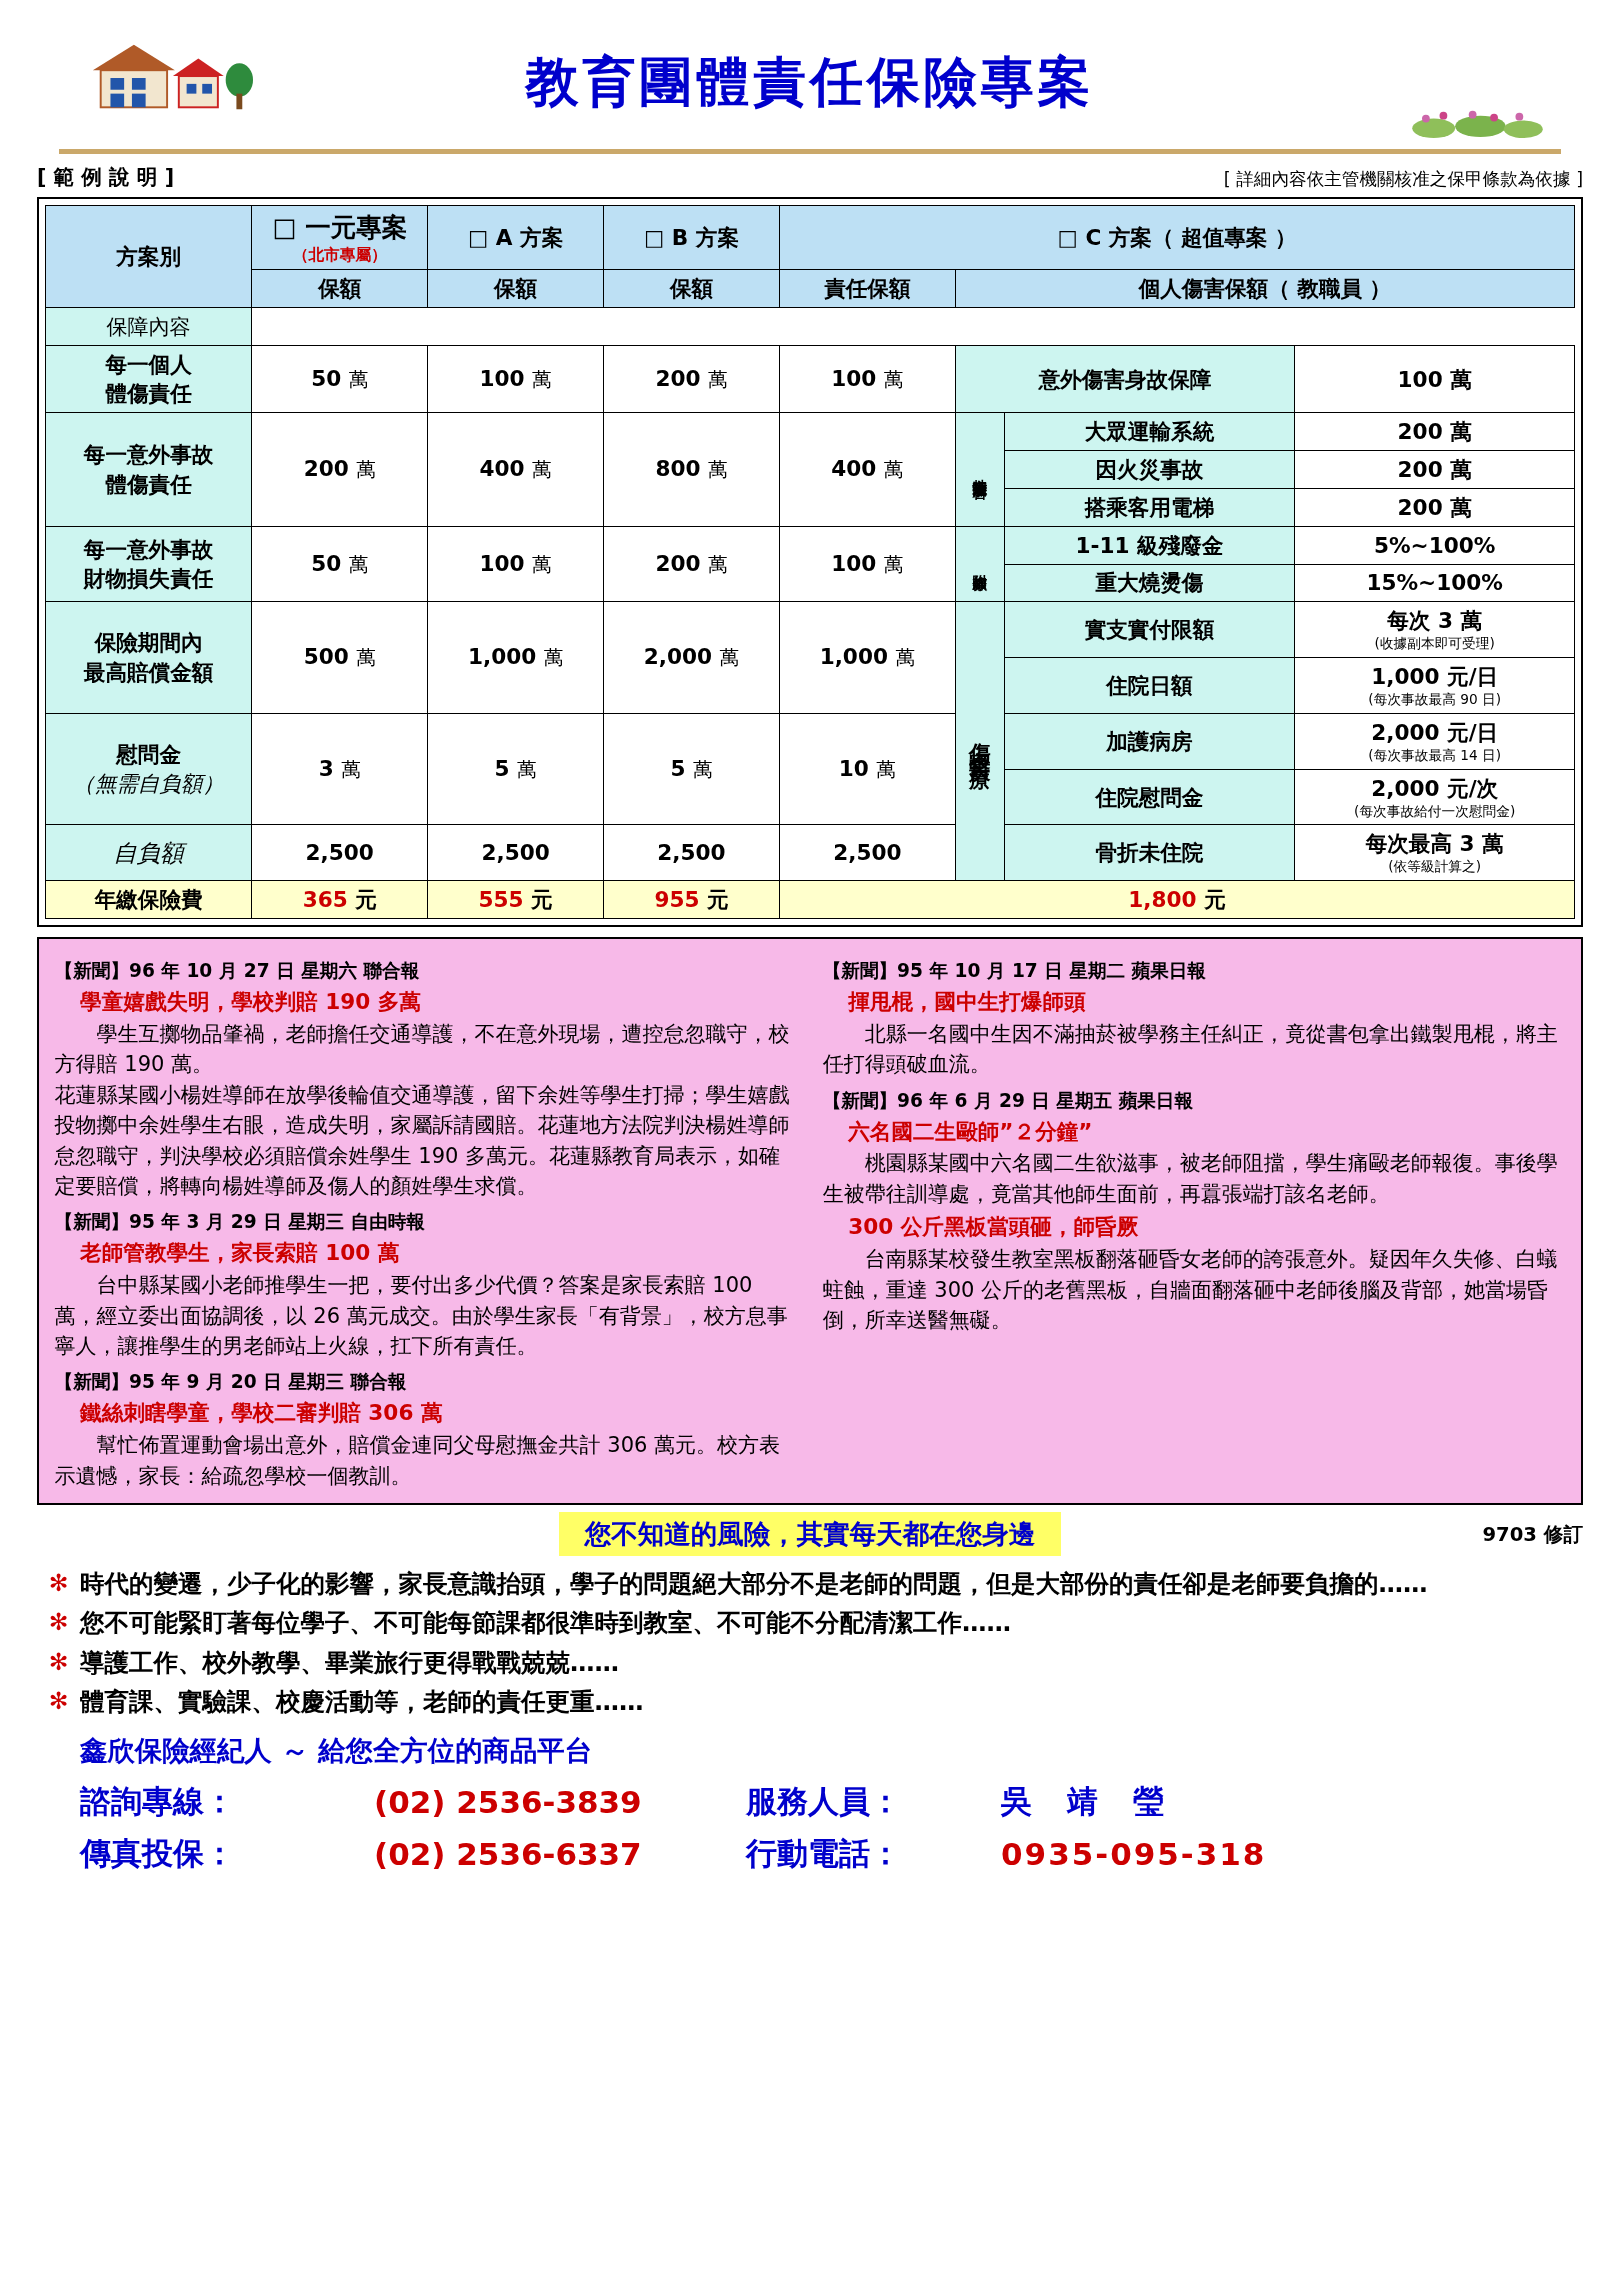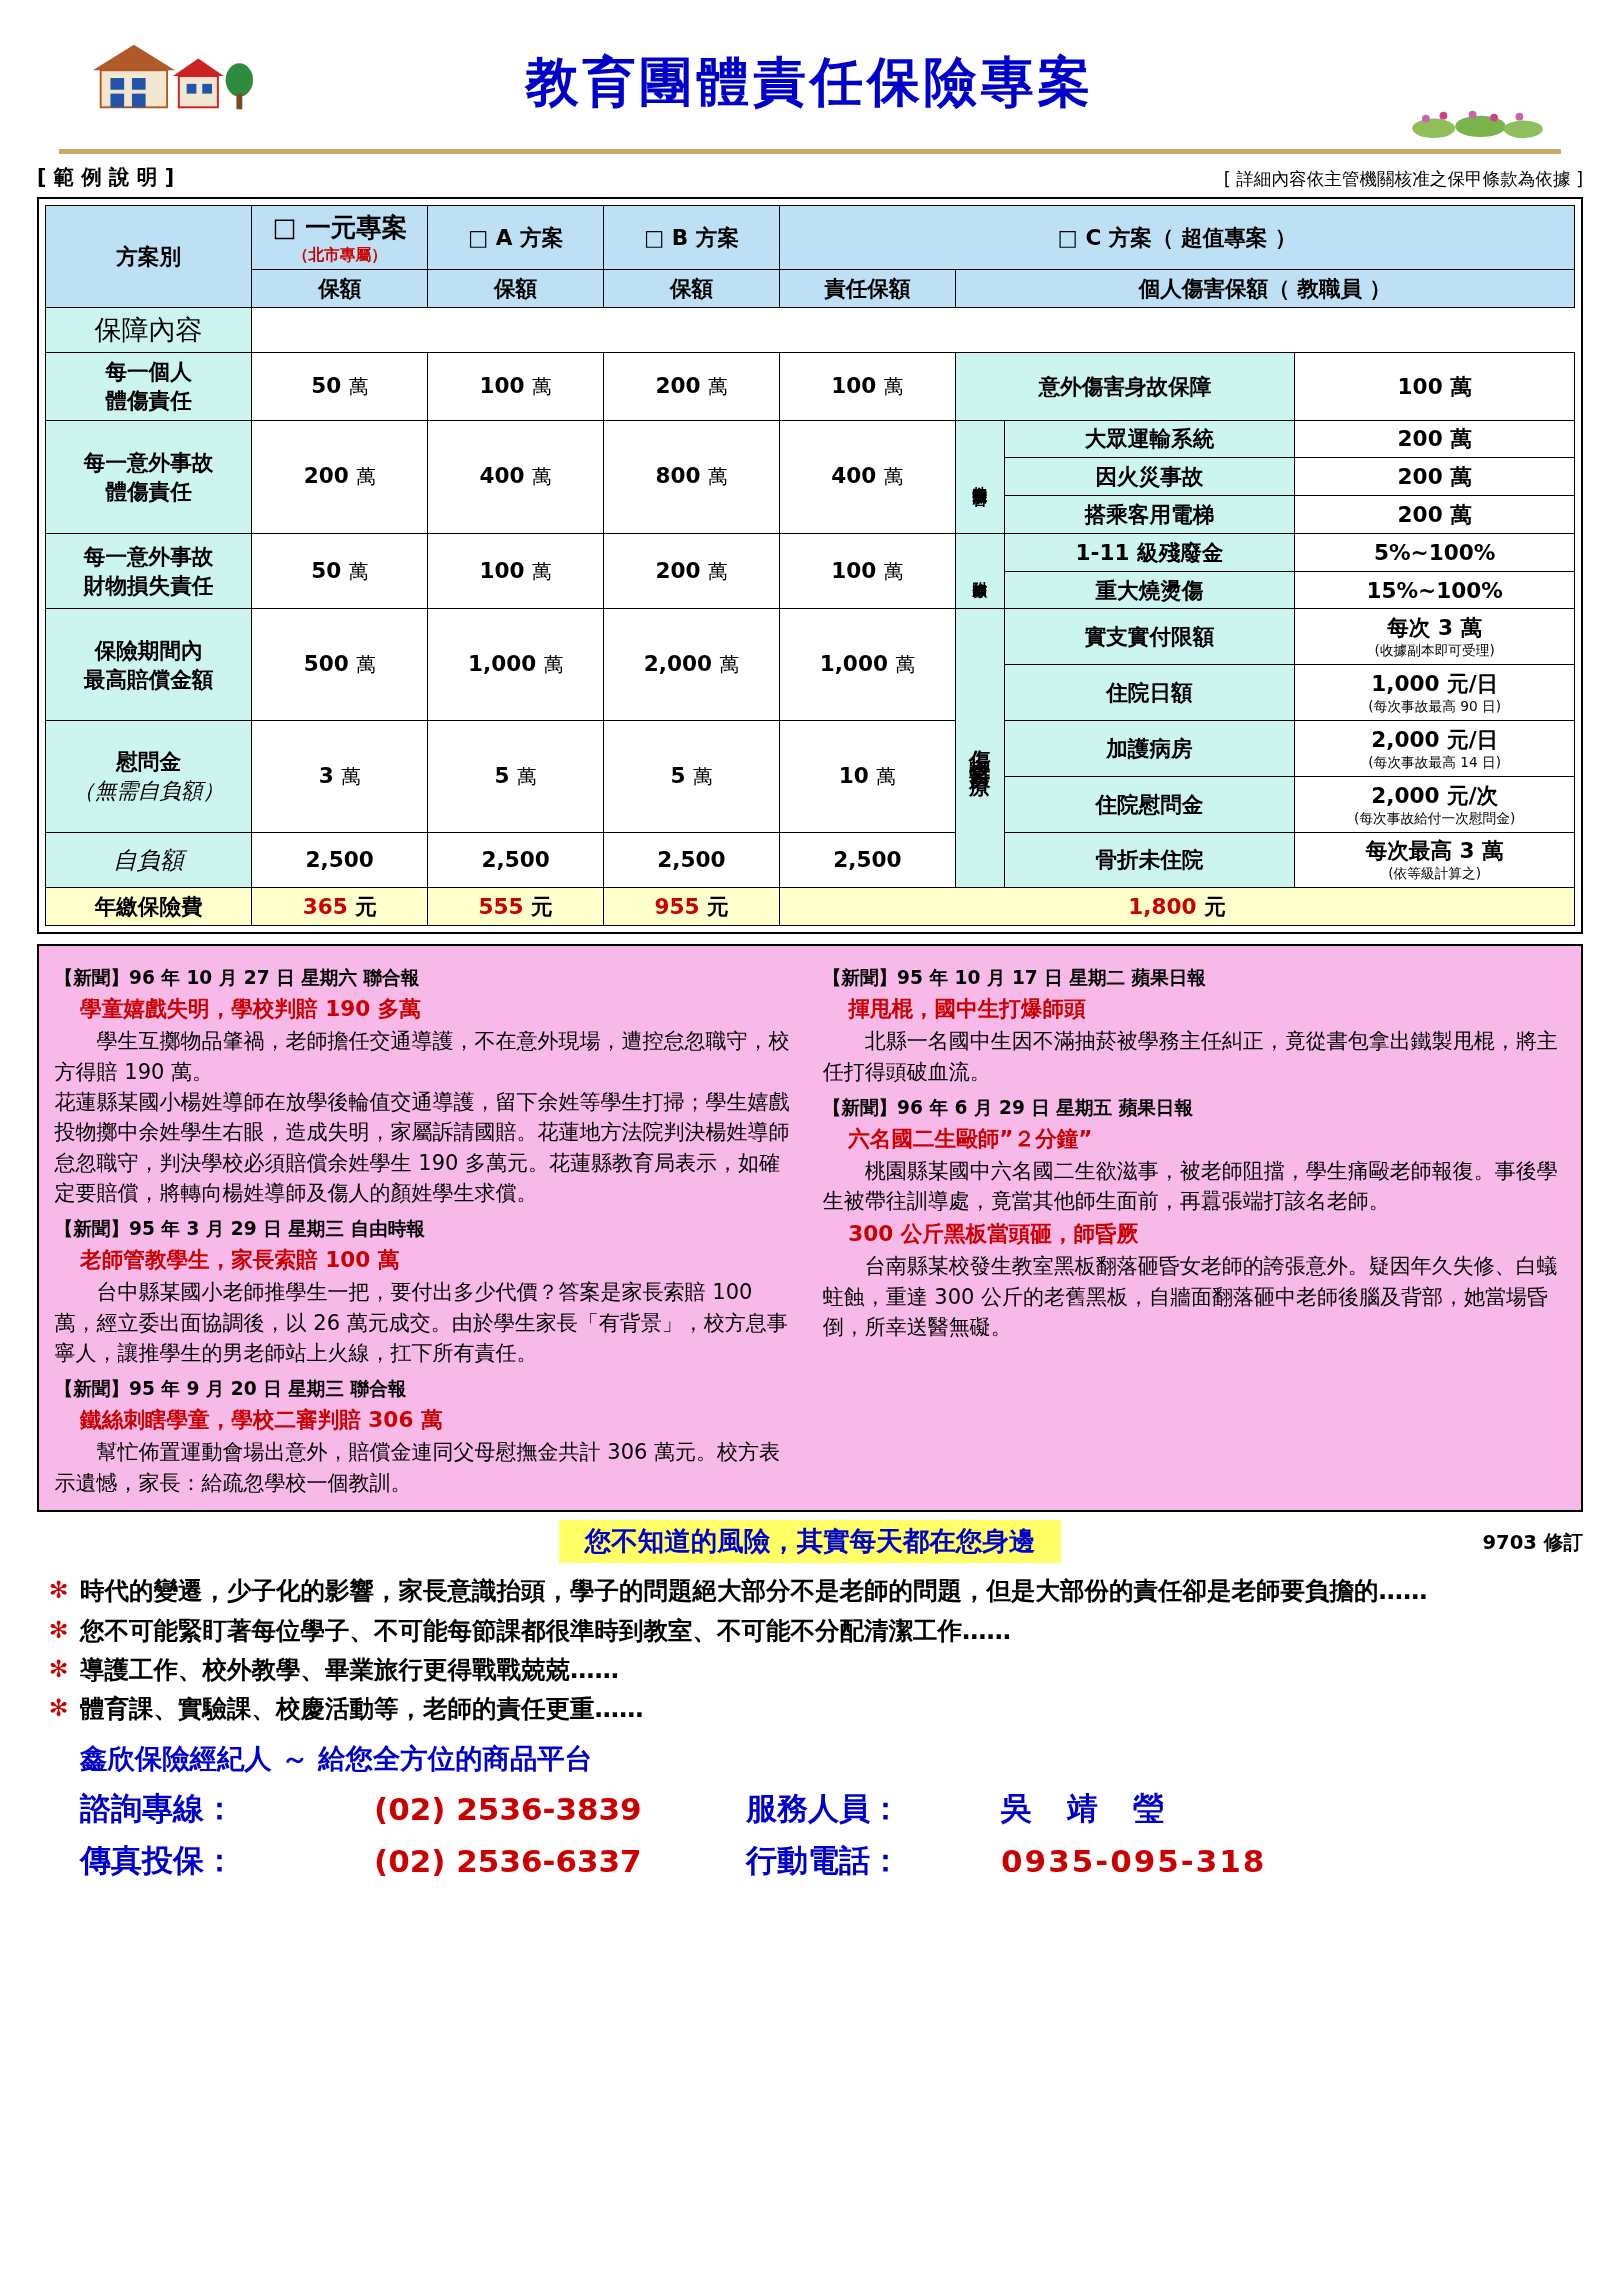--- a/index.html
+++ b/index.html
@@ -240,21 +240,21 @@
       <tr>
         <td class="blue hdr-small">保額</td>
         <td class="blue hdr-small">保額</td>
         <td class="blue hdr-small">保額</td>
         <td class="blue hdr-small">責任保額</td>
         <td class="blue hdr-small" colspan="3">個人傷害保額（ 教職員 ）</td>
       </tr>
 
       <tr>
         <td class="cyan rowlabel">
-          <span style="font-size:27px;font-weight:normal;">保障內容</span>
+          <span style="font-size:21px;font-weight:normal;">保障內容</span>
         </td>
 
       </tr>
 
       <tr>
         <td class="cyan rowlabel">每一個人<br>體傷責任</td>
         <td class="amt">50 <span class="u">萬</span></td>
         <td class="amt">100 <span class="u">萬</span></td>
         <td class="amt">200 <span class="u">萬</span></td>
         <td class="amt">100 <span class="u">萬</span></td>

